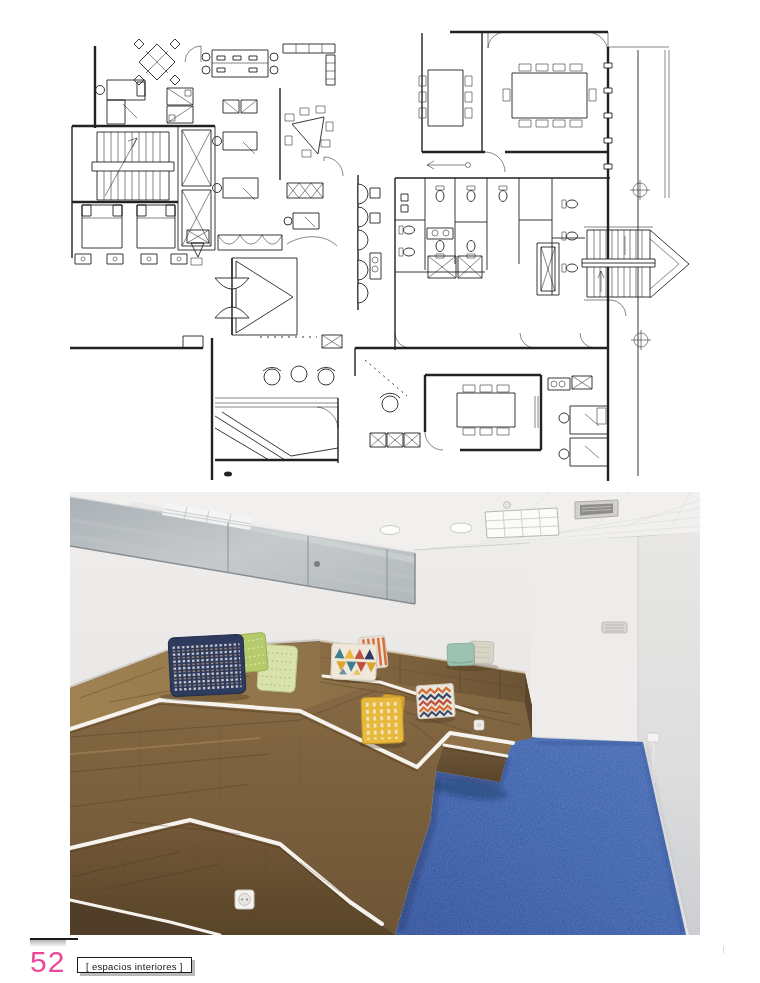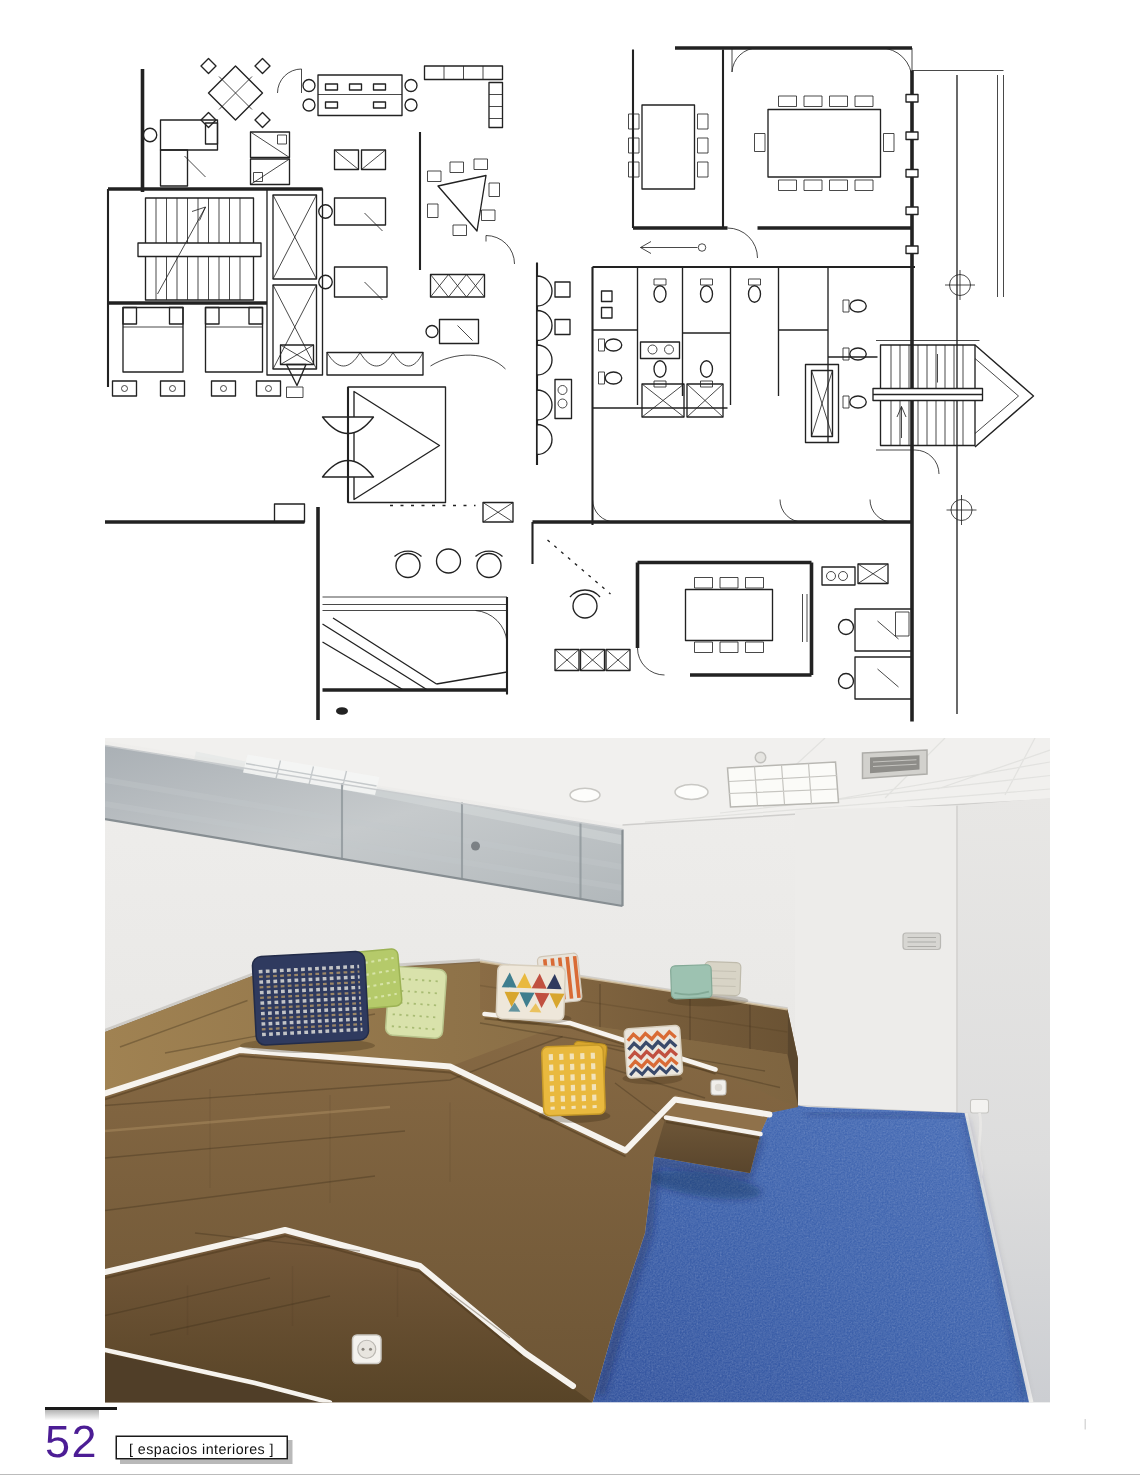--- a/index.html
+++ b/index.html
@@ -27,21 +27,21 @@
   .strip{stroke:var(--edge-strip);stroke-width:4;fill:none;stroke-linecap:round;stroke-linejoin:round}
   .strip3{stroke:var(--edge-strip);stroke-width:3;fill:none;stroke-linecap:round}
   .stripsh{stroke:rgba(70,50,25,.45);stroke-width:1.2;fill:none}
   .plank{stroke:rgba(60,45,25,.35);stroke-width:.9;fill:none}
   .plankl{stroke:rgba(195,165,115,.32);stroke-width:1.8;fill:none}
   .seam{stroke:#dcdbd8;stroke-width:.8;fill:none;opacity:.7}
   
   .pagenum-block{position:absolute;left:30px;top:938px;width:48px}
   .pagenum-rule{height:2px;background:#1a1a1a}
   .pagenum-rule-shadow{height:7px;width:36px;background:linear-gradient(#b3b3b3,rgba(255,255,255,0))}
-  .pagenum{font-size:30px;line-height:1;color:#4c1d95;letter-spacing:1px;margin-top:0px}
+  .pagenum{font-size:30px;line-height:1;color:#ec4899;letter-spacing:1px;margin-top:0px}
   .section-tag{position:absolute;left:77px;top:957px;background:#fff;border:1px solid #1a1a1a;
      box-shadow:3px 3px 0 var(--footer-shadow);padding:3px 8px 0;font-size:9.5px;color:#111;
      letter-spacing:.3px;white-space:nowrap}
   .stray-mark{position:absolute;left:723px;top:946px;width:1px;height:7px;background:#d9d9d9}
 </style>
 </head>
 <body>
 
 <div class="page">
 

